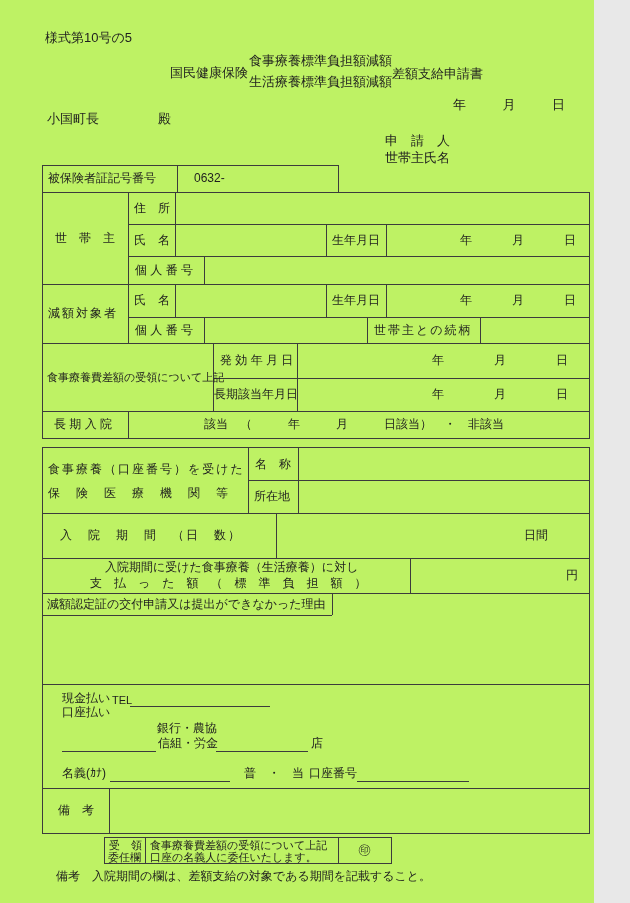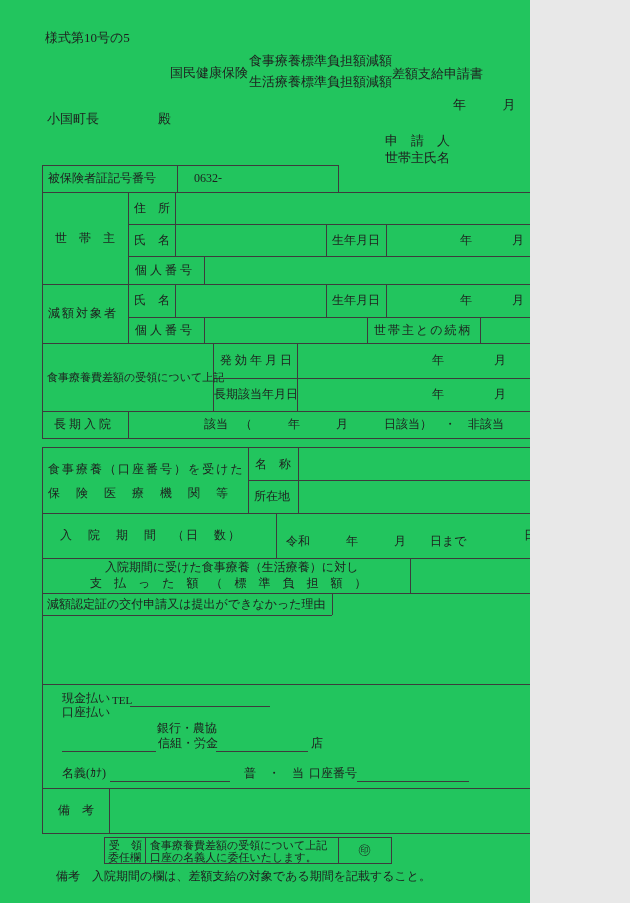--- a/index.html
+++ b/index.html
@@ -1,18 +1,18 @@
 <!DOCTYPE html>
 <html><head>
 <meta charset="utf-8">
 <style>
   html,body{margin:0;padding:0;background:#e8e8e8;}
   .page{
-    position:relative;width:530px;height:903px;background:#22c55e;
-    font-family:Liberation Serif, serif;
+    position:relative;width:594px;height:903px;background:#bef264;
+    font-family:Liberation Sans, sans-serif;
     color:#1e1e1e;overflow:hidden;
   }
   .t{position:absolute;font-size:12px;line-height:1.15;white-space:pre;}
   .f11{font-size:11px;}
   .f13{font-size:13px;}
   .ls2{letter-spacing:2px;}
   .hl{position:absolute;height:1px;background:#3c3c3c;}
   .vl{position:absolute;width:1px;background:#3c3c3c;}
   .dr{display:flex;justify-content:space-between;white-space:normal;}
 </style>
@@ -125,21 +125,20 @@
   <div class="vl" style="left:410px;top:558px;height:35px"></div>
   <div class="vl" style="left:332px;top:593px;height:22px"></div>
   <div class="vl" style="left:109px;top:788px;height:45px"></div>
 
   <span class="t ls2" style="left:48px;top:463px">食事療養（口座番号）を受けた</span>
   <span class="t ls2" style="left:48px;top:487px">保　険　医　療　機　関　等</span>
   <span class="t" style="left:255px;top:458px">名　称</span>
   <span class="t" style="left:254px;top:490px">所在地</span>
 
   <span class="t ls2" style="left:60px;top:529px">入　院　期　間　（日　数）</span>
-  <span class="t" style="left:286px;top:535px">令和　　　年　　　月　　日まで</span>
   <span class="t" style="left:524px;top:529px">日間</span>
 
   <span class="t" style="left:105px;top:561px">入院期間に受けた食事療養（生活療養）に対し</span>
   <span class="t" style="left:90px;top:577px">支　払　っ　た　額　（　標　準　負　担　額　）</span>
   <span class="t" style="left:566px;top:569px">円</span>
 
   <span class="t" style="left:47px;top:598px">減額認定証の交付申請又は提出ができなかった理由</span>
 
   <span class="t" style="left:62px;top:692px">現金払い</span>
   <span class="t f11" style="left:112px;top:694px">TEL</span>

